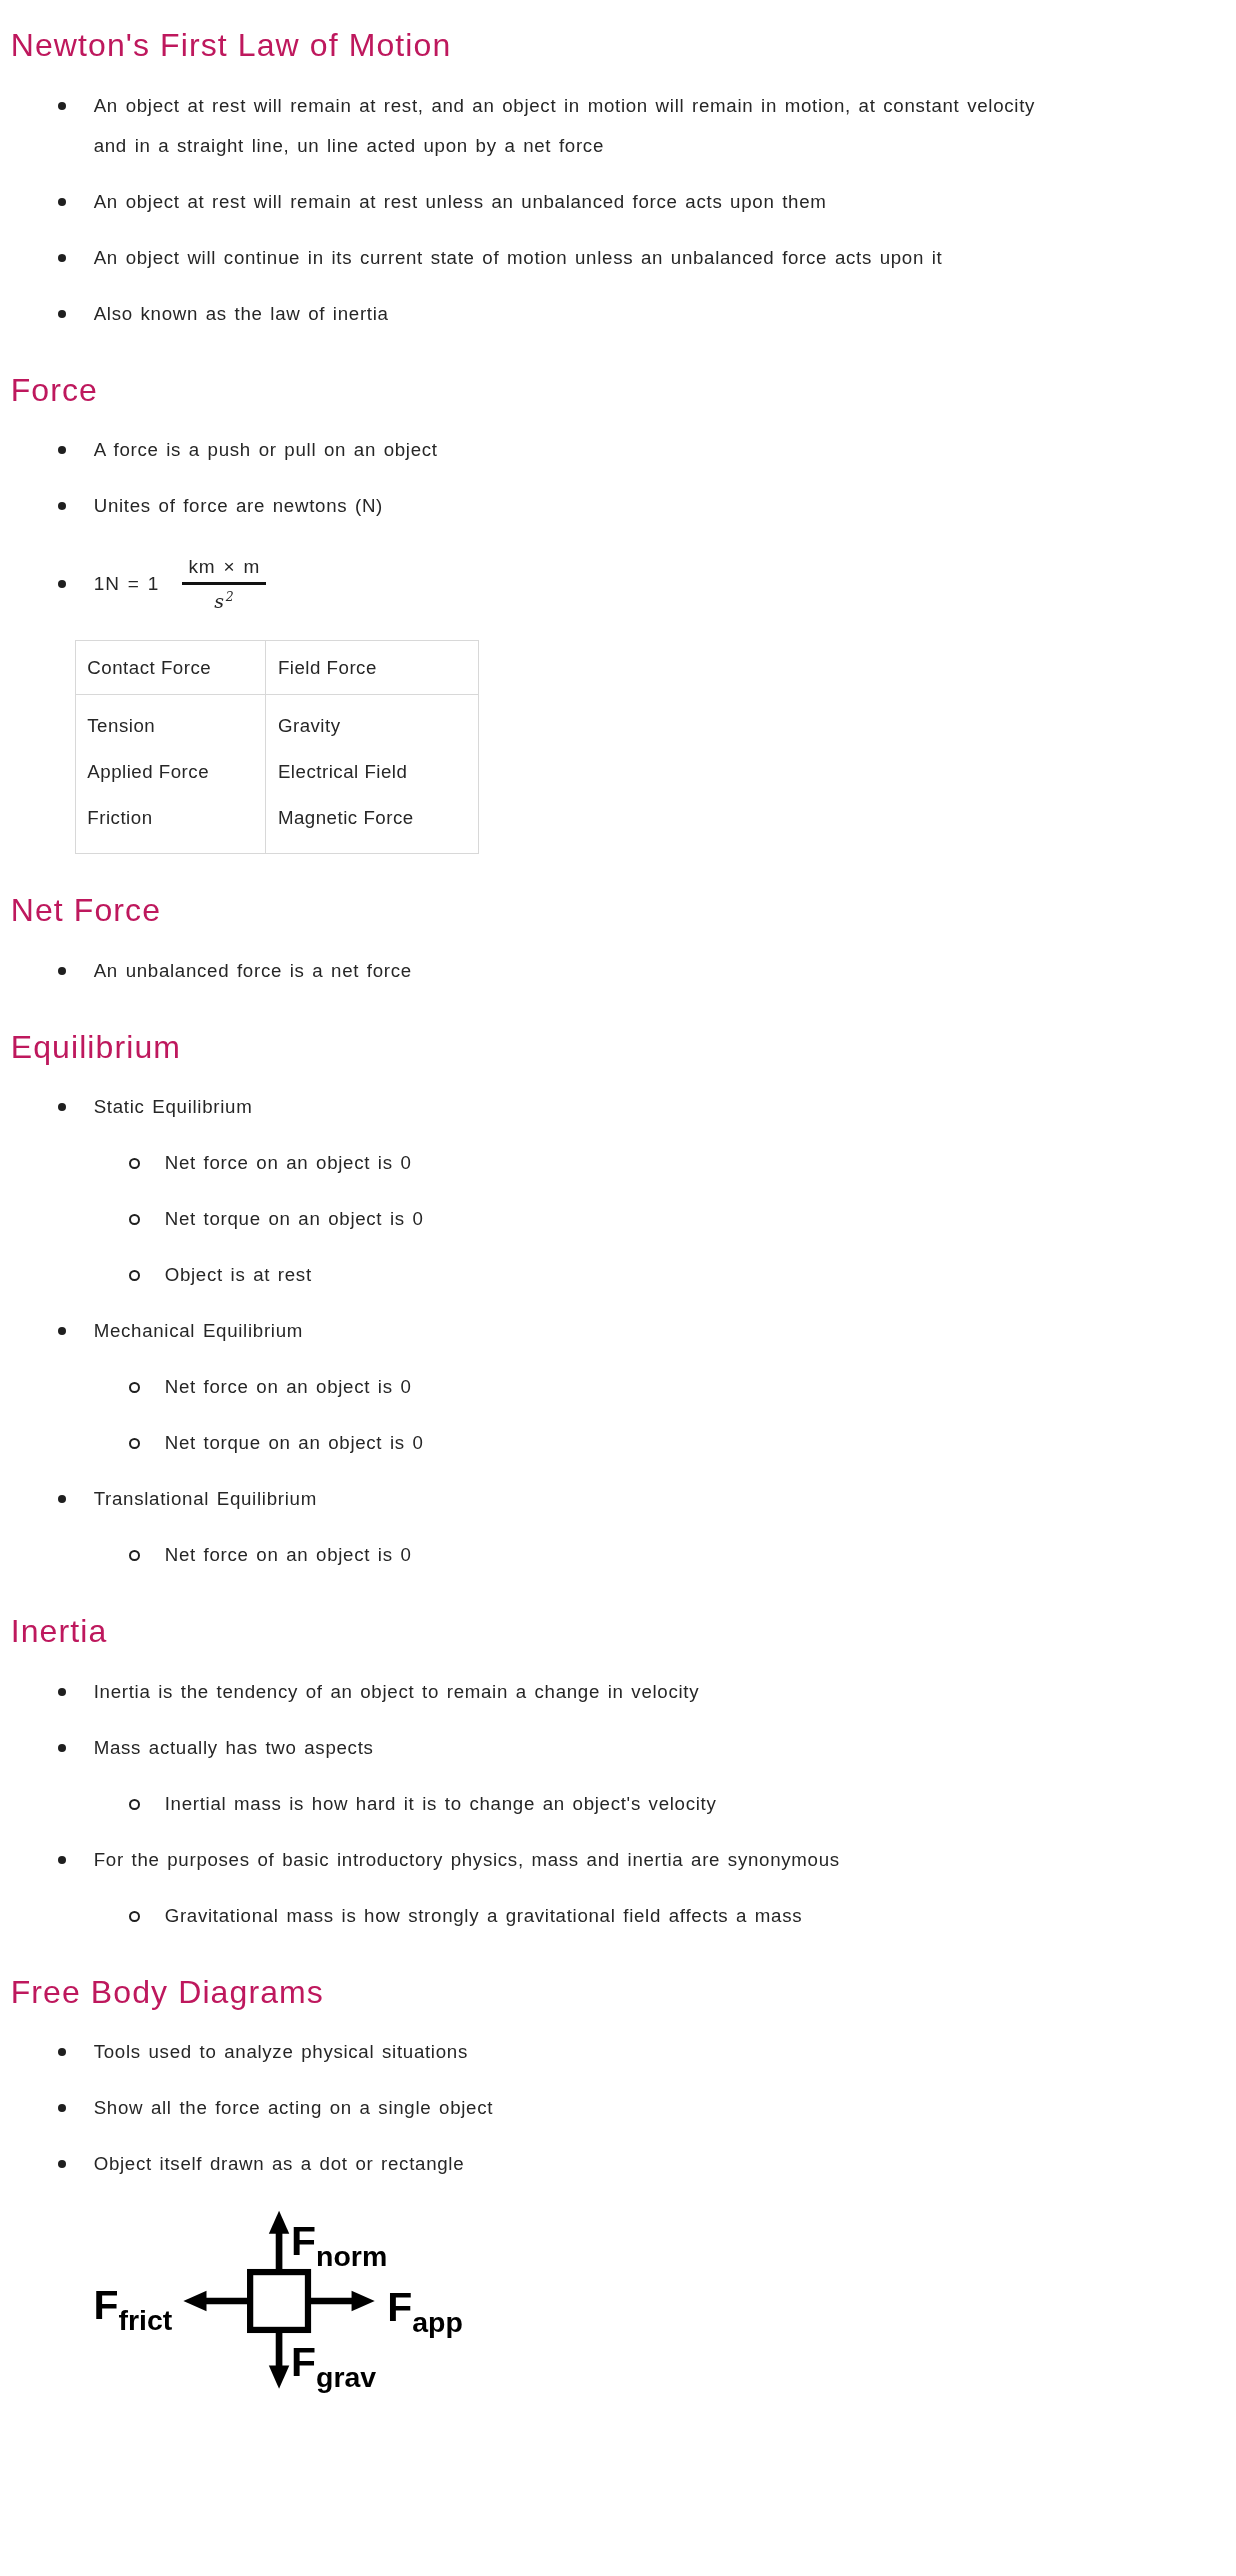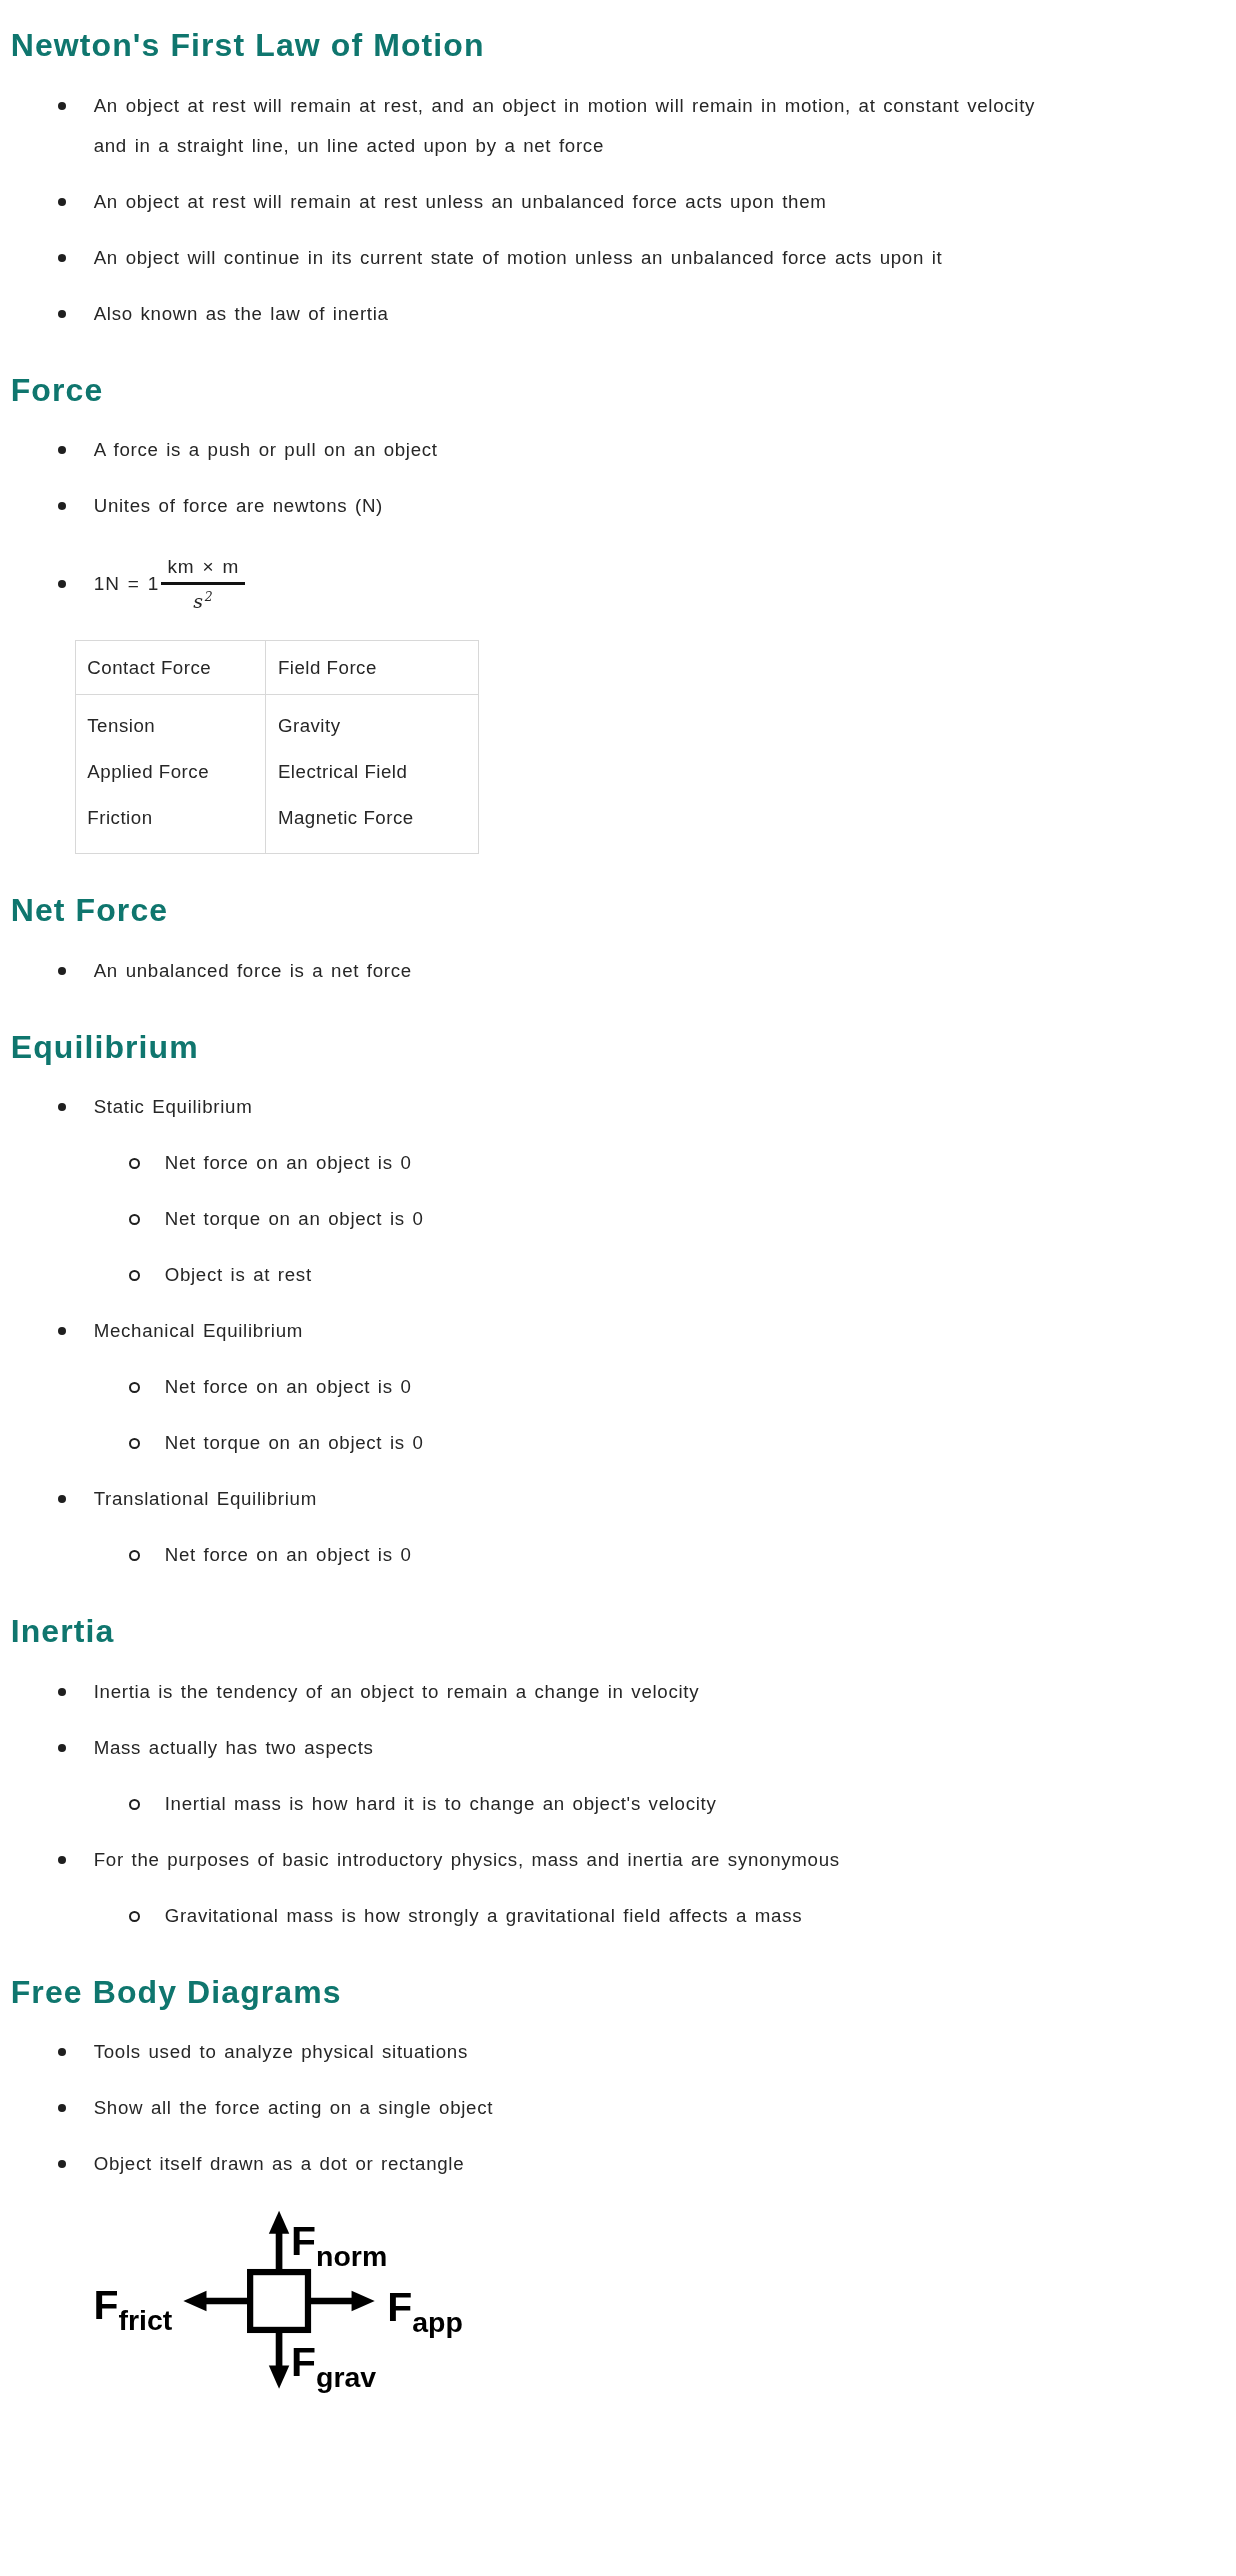--- a/index.html
+++ b/index.html
@@ -4,22 +4,22 @@
 <style>
   html, body { margin:0; padding:0; background:#ffffff; }
   body {
     width:1236px; height:2576px; overflow:hidden;
     font-family:"Liberation Sans", sans-serif;
     color:#262626;
   }
   .page { padding:25px 18px 0 10.7px; height:2576px; box-sizing:border-box; overflow:hidden; }
 
   .h1 {
-    font-size:32px; font-weight:700; letter-spacing:1.1px;
-    color:#0f766e; line-height:41px;
+    font-size:32px; font-weight:400; letter-spacing:1.1px;
+    color:#be185d; line-height:41px;
     margin:36px 0 19.6px 0;
   }
   .page > section:first-of-type .h1 { margin-top:0; }
 
   .li {
     position:relative; font-size:18.7px; line-height:40px;
     letter-spacing:0.7px; word-spacing:1.8px;
     margin:0 0 16px 0; max-width:1078px;
   }
   .l1 { padding-left:83px; }
@@ -34,21 +34,21 @@
     position:absolute; left:118px; top:15px;
     width:7.1px; height:7.1px; border-radius:50%;
     border:2.2px solid #1f1f1f; background:transparent; box-sizing:content-box;
   }
 
   
   .formula-li { display:flex; align-items:center; min-height:84px; line-height:normal; margin-bottom:14.3px; }
   .formula-li .m1 { top:38px; }
   .formula { display:inline-flex; align-items:center; }
   .flead { font-size:19px; letter-spacing:0.9px; }
-  .frac { display:inline-flex; flex-direction:column; align-items:center; margin-left:2px; }
+  .frac { display:inline-flex; flex-direction:column; align-items:center; margin-left:23px; }
   .fnum { font-size:19px; line-height:1.25; padding:0 6.2px; letter-spacing:0.9px; }
   .fbar { height:2.7px; background:#111111; align-self:stretch; margin:3.6px 0 4.5px 0; }
   .fden { font-size:19px; line-height:1.2; font-family:"DejaVu Serif", serif; font-style:italic; }
   .fden sup { font-size:12.5px; font-style:italic; margin-left:0.9px; }
 
   
   .force-table { border-collapse:collapse; margin:9px 0 7.1px 64px; }
   .force-table th, .force-table td {
     border:0.9px solid #d8d8d8; font-weight:normal; text-align:left;
     font-size:18.7px; letter-spacing:0.5px; vertical-align:middle;

